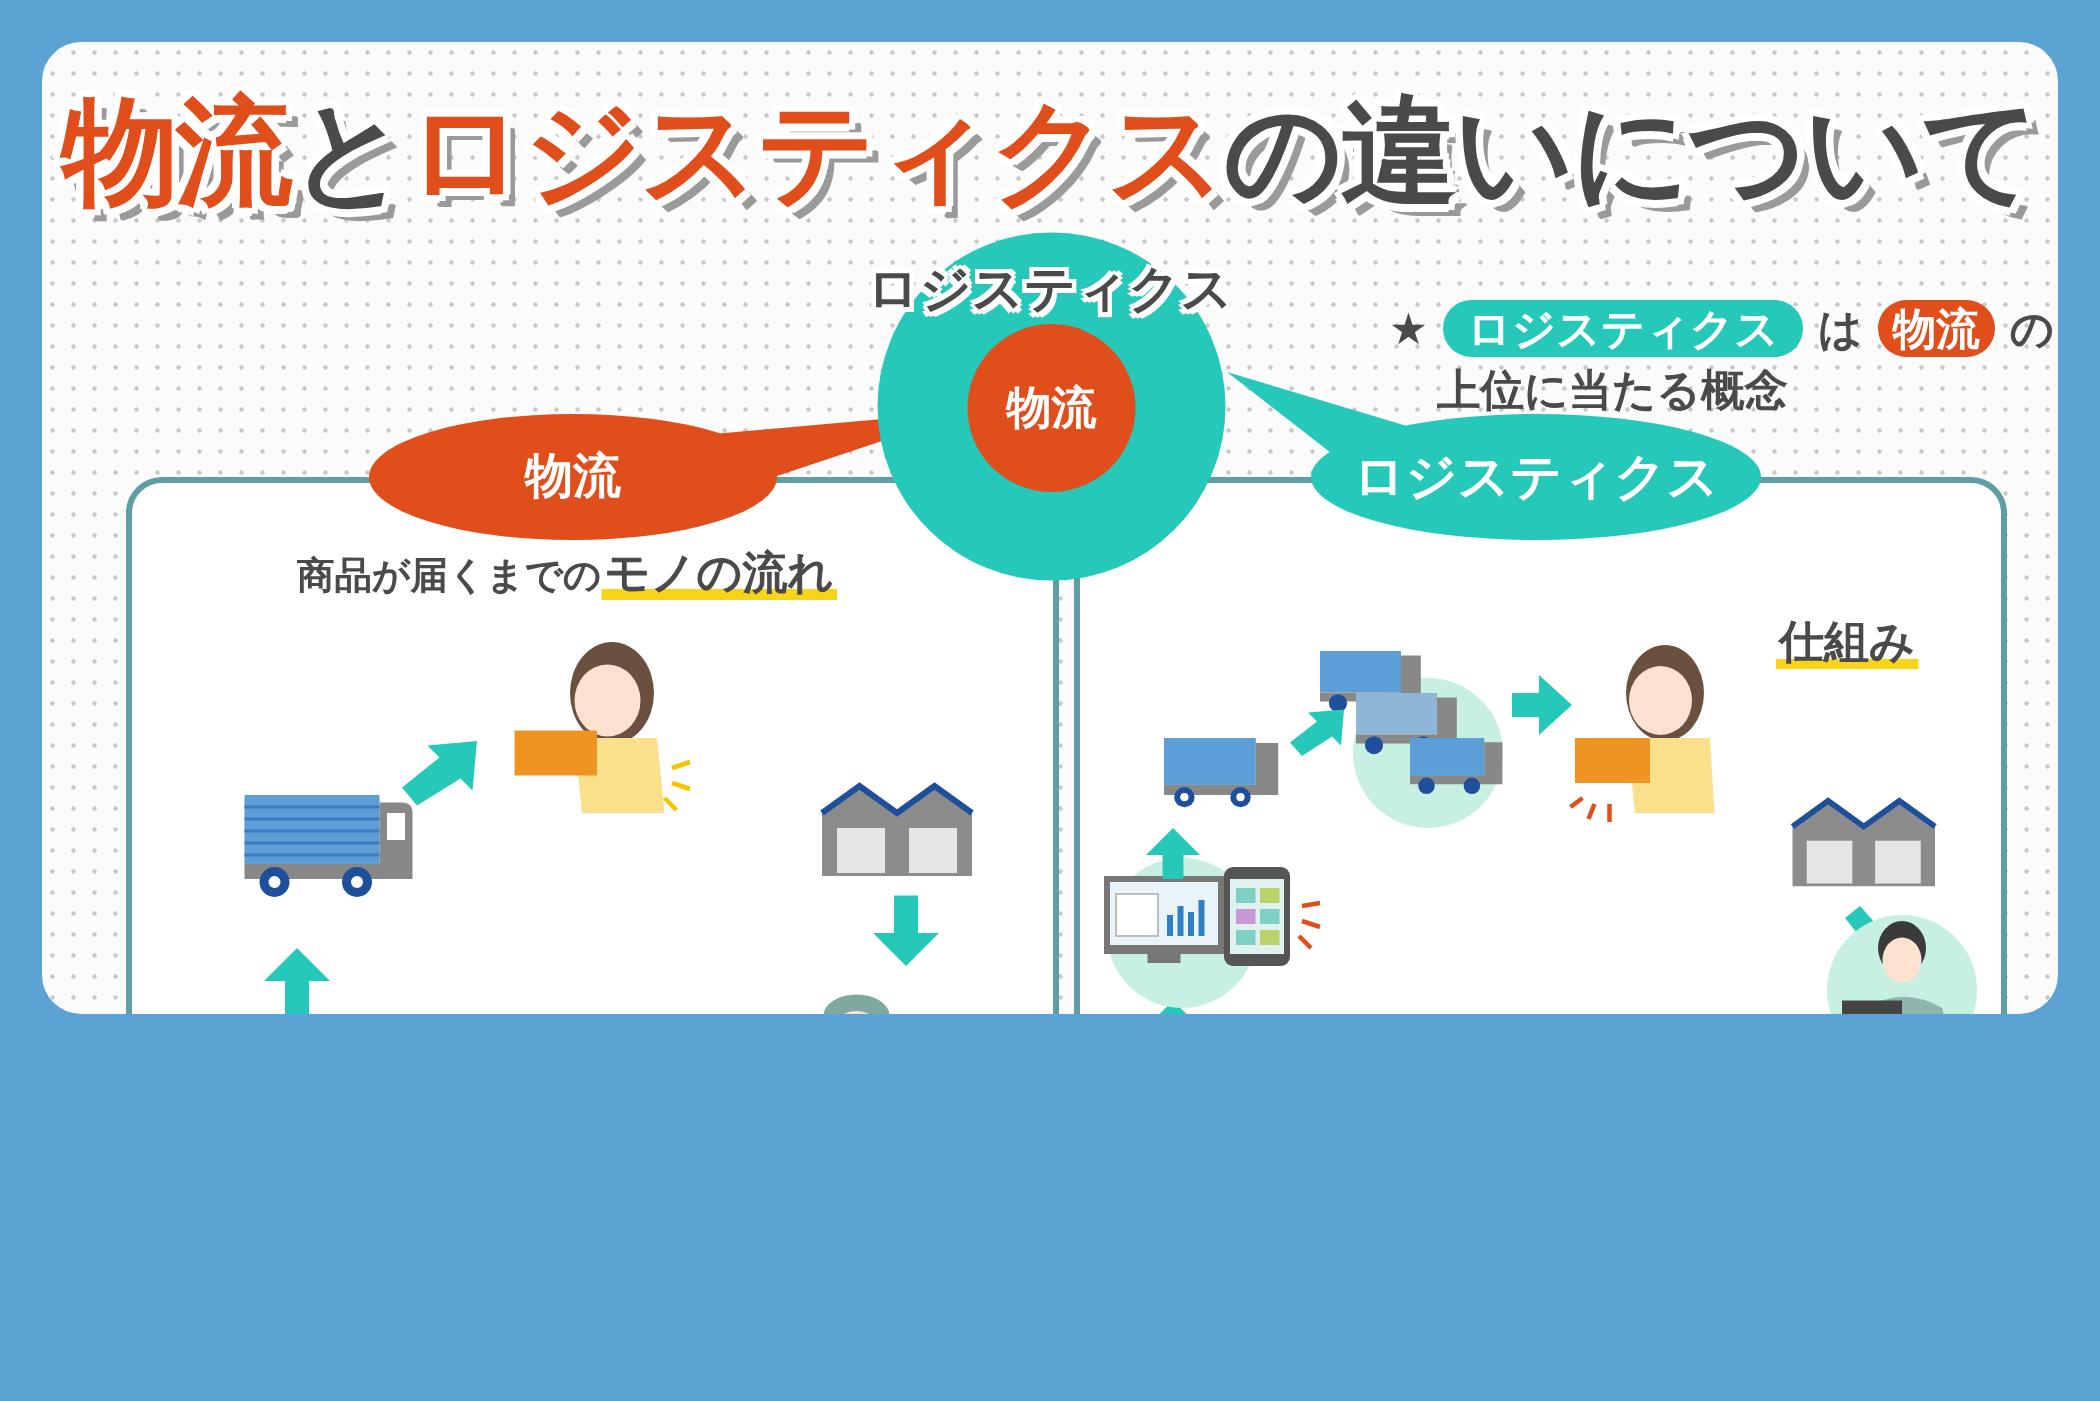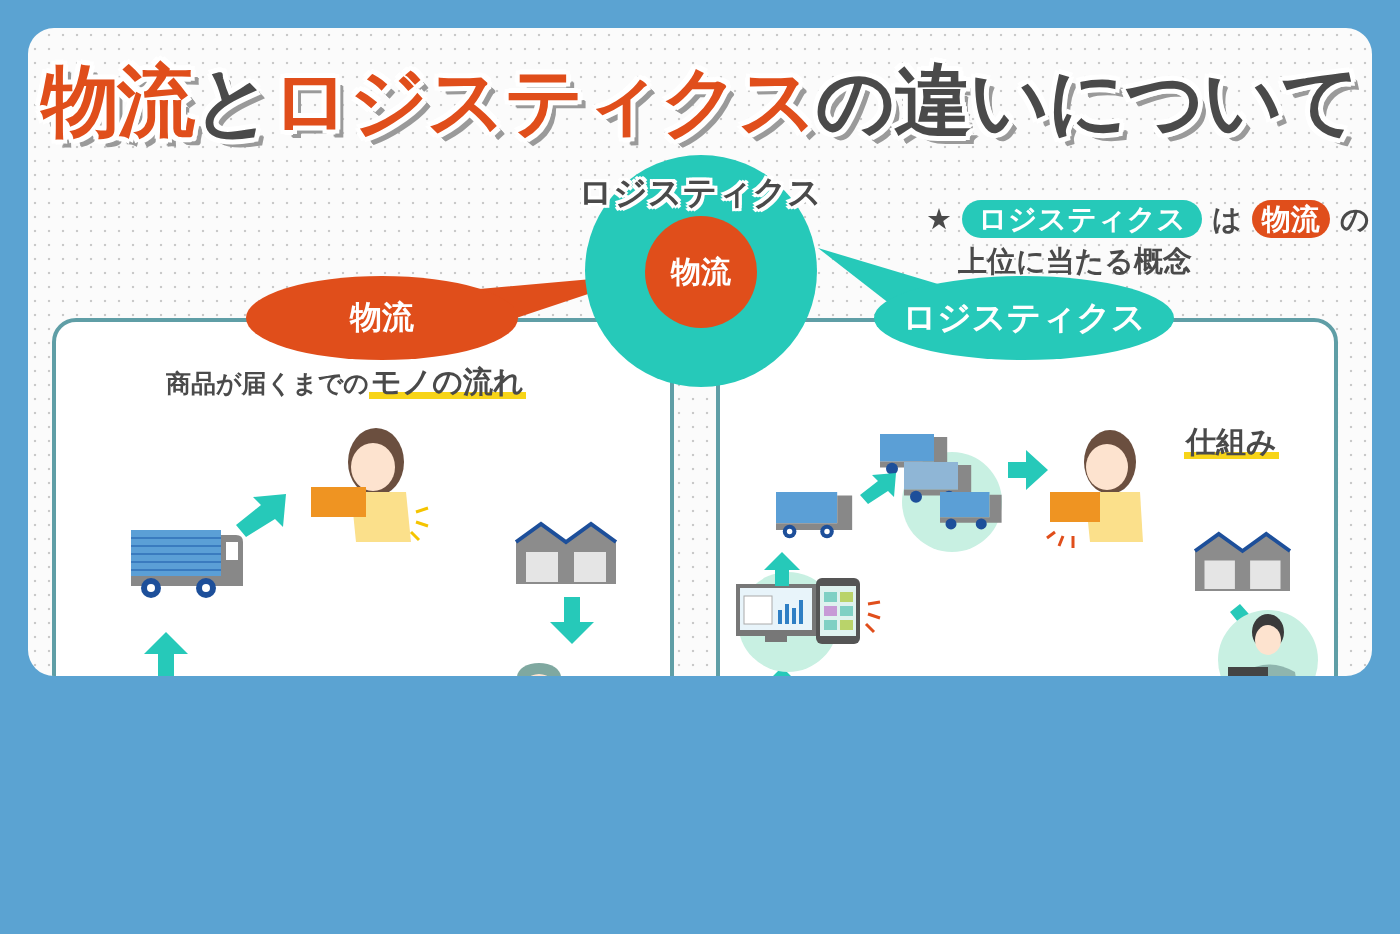--- a/index.html
+++ b/index.html
@@ -39,21 +39,21 @@
     <div>
       <span>★</span>
       <span class="pill" style="background:#26c9b9;">ロジスティクス</span>
       <span>は</span>
       <span class="pill" style="background:#e04e1b;padding:0 10px;">物流</span>
       <span>の</span>
     </div>
     <div style="padding-left:32px;font-family:Liberation Serif, serif;">上位に当たる概念</div>
   </div>
 
-  <div class="panel" style="left:24px;width:622px;">
+  <div class="panel" style="left:56px;width:622px;">
     <div class="sub" style="left:110px;top:40px;">
       <span>商品が届くまでの</span><span class="hl">モノの流れ</span>
     </div>
 
     <svg class="abs" style="left:0;top:0;" width="622" height="550" viewBox="0 0 622 550">
 
       <g transform="translate(255,110)">
         <ellipse cx="65" cy="30" rx="28" ry="34" fill="#6b4f3f"></ellipse>
         <ellipse cx="62" cy="35" rx="22" ry="24" fill="#fde3cf"></ellipse>
         <path d="M40 60 L95 60 L100 110 L45 110 Z" fill="#fbe08b"></path>
@@ -120,21 +120,21 @@
           <circle cx="20" cy="58" r="4" fill="#fff"></circle>
         <circle cx="75" cy="58" r="10" fill="#1d4f9a"></circle>
           <circle cx="75" cy="58" r="4" fill="#fff"></circle>
       </g>
 
       <path d="M190 215 l-10 -12 l25 -20 l-8 -8 l33 -3 l-3 33 l-8 -8 z" fill="#26c9b9"></path>
     </svg>
   </div>
 
   <div class="panel" style="left:688px;width:622px;">
-    <div class="sub" style="left:464px;top:100px;">
+    <div class="sub" style="left:464px;top:86px;">
       <span class="hl">仕組み</span>
     </div>
 
     <svg class="abs" style="left:0;top:0;" width="622" height="550" viewBox="0 0 622 550">
 
       <g>
         <circle cx="232" cy="180" r="50" fill="#c8f0e2"></circle>
         <g transform="translate(160,112) scale(0.6)">
           <rect x="0" y="0" width="90" height="46" fill="#5b9fd6"></rect>
             <path d="M90 5 L112 5 L112 56 L0 56 L0 46 L90 46 Z" fill="#888"></path>

